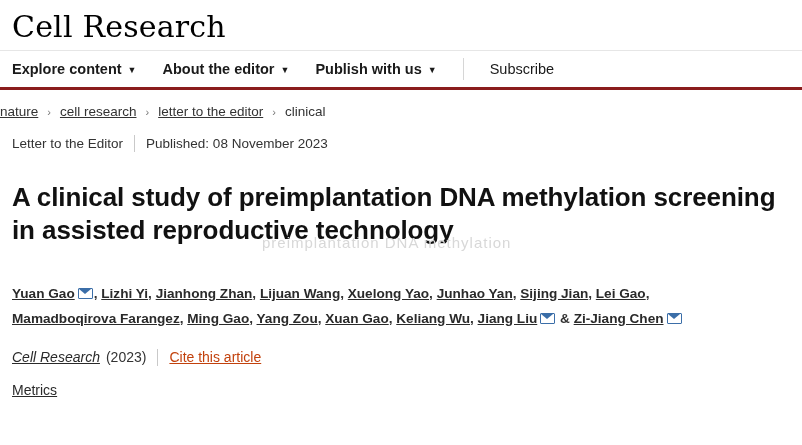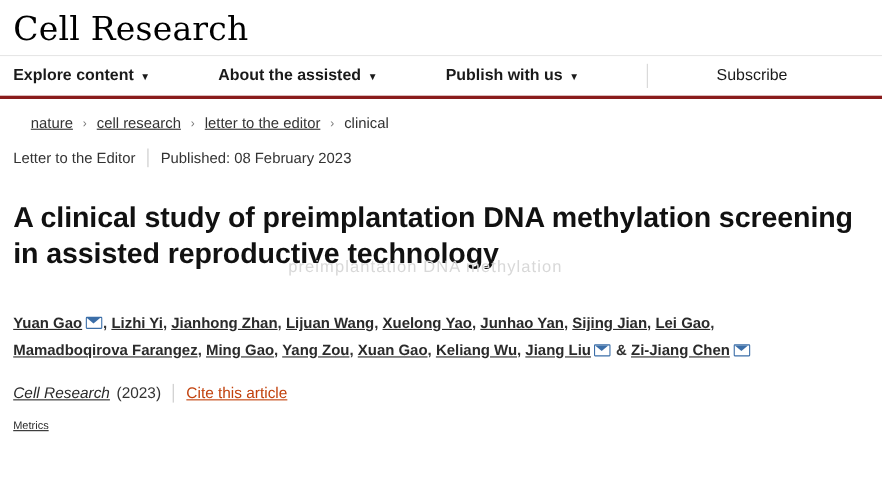--- a/index.html
+++ b/index.html
@@ -31,21 +31,20 @@
 
   
   .navbar {
     display: flex;
     align-items: center;
     padding: 0 12px;
     height: 40px;
     border-top: 1px solid #e6e6e6;
     border-bottom: 3px solid #8a1c1c;
     box-sizing: border-box;
-    gap: 36px;
   }
   .nav-item {
     display: flex;
     align-items: center;
     font-size: 14.5px;
     font-weight: bold;
     color: #1a1a1a;
     margin-right: 26px;
     cursor: pointer;
     white-space: nowrap;
@@ -64,21 +63,21 @@
     margin-right: 26px;
   }
   .nav-plain {
     font-weight: normal;
   }
 
   
   .breadcrumb {
     display: flex;
     align-items: center;
-    padding: 14px 12px 0 28px;
+    padding: 14px 12px 0 0;
     font-size: 13.5px;
     color: #444444;
   }
   .breadcrumb a {
     color: #333333;
     text-decoration: underline;
     cursor: pointer;
   }
   .breadcrumb .sep {
     margin: 0 9px;
@@ -182,21 +181,21 @@
   }
   .cite-link {
     text-decoration: underline;
     cursor: pointer;
     color: #c2410c;
   }
 
   
   .metrics {
     padding: 16px 12px 0 12px;
-    font-size: 10px;
+    font-size: 14px;
   }
   .metrics a {
     text-decoration: underline;
     color: #2a2a2a;
     cursor: pointer;
   }
 
   
   .watermark {
     position: absolute;
@@ -215,21 +214,21 @@
 <div class="masthead">
   <div class="journal-title">Cell Research</div>
 </div>
 
 <div class="navbar">
   <div class="nav-item">
     <span>Explore content</span>
     <span class="caret">▼</span>
   </div>
   <div class="nav-item">
-    <span>About the assisted</span>
+    <span>About the editor</span>
     <span class="caret">▼</span>
   </div>
   <div class="nav-item">
     <span>Publish with us</span>
     <span class="caret">▼</span>
   </div>
   <div class="nav-sep"></div>
   <div class="nav-item nav-plain">
     <span>Subscribe</span>
   </div>
@@ -241,21 +240,21 @@
   <a>cell research</a>
   <span class="sep">›</span>
   <a>letter to the editor</a>
   <span class="sep">›</span>
   <span class="current">clinical</span>
 </div>
 
 <div class="article-meta">
   <span>Letter to the Editor</span>
   <span class="meta-bar"></span>
-  <span class="published">Published: 08 February 2023</span>
+  <span class="published">Published: 08 November 2023</span>
 </div>
 
 <h1 class="article-title">A clinical study of preimplantation DNA methylation screening in assisted reproductive technology</h1>
 
 <div class="watermark">preimplantation DNA methylation</div>
 
 <div class="authors" id="author-list"><span class="author">Yuan Gao</span><span class="env-icon"></span><span class="author-sep">, </span><span class="author">Lizhi Yi</span><span class="author-sep">, </span><span class="author">Jianhong Zhan</span><span class="author-sep">, </span><span class="author">Lijuan Wang</span><span class="author-sep">, </span><span class="author">Xuelong Yao</span><span class="author-sep">, </span><span class="author">Junhao Yan</span><span class="author-sep">, </span><span class="author">Sijing Jian</span><span class="author-sep">, </span><span class="author">Lei Gao</span><span class="author-sep">, </span><span class="author">Mamadboqirova Farangez</span><span class="author-sep">, </span><span class="author">Ming Gao</span><span class="author-sep">, </span><span class="author">Yang Zou</span><span class="author-sep">, </span><span class="author">Xuan Gao</span><span class="author-sep">, </span><span class="author">Keliang Wu</span><span class="author-sep">, </span><span class="author">Jiang Liu</span><span class="env-icon"></span><span class="author-sep"> &amp; </span><span class="author">Zi-Jiang Chen</span><span class="env-icon"></span></div>
 
 <div class="citation">
   <span class="jname">Cell Research</span>

